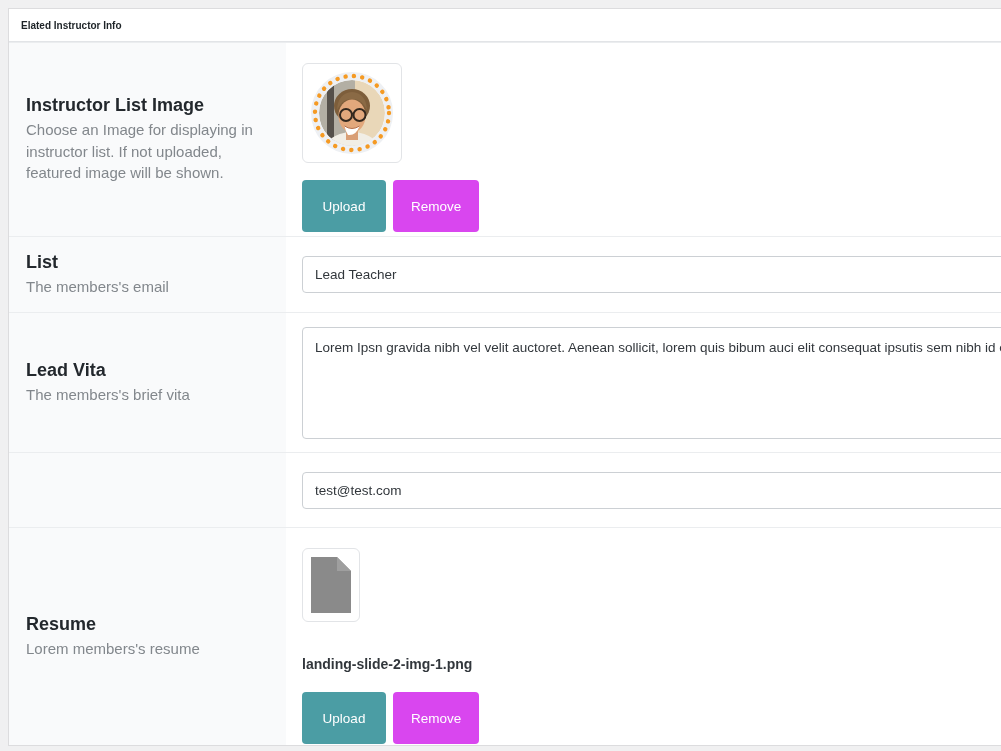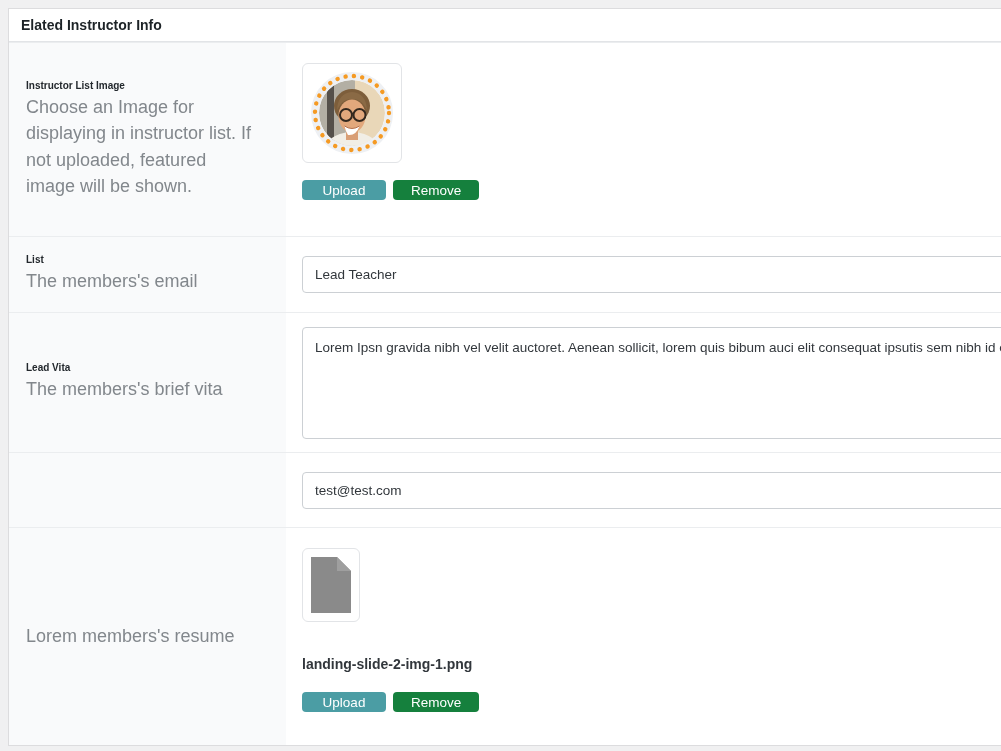--- a/index.html
+++ b/index.html
@@ -18,43 +18,43 @@
   }
   .postbox-header {
     height: 33px;
     padding: 0 12px;
     display: flex;
     align-items: center;
     border-bottom: 1px solid #e2e4e7;
     background: #fff;
   }
   .postbox-header h2 {
-    font-size: 14px;
+    font-size: 10px;
     font-weight: 700;
     color: #1d2327;
   }
   .field-row { display: flex; border-top: 1px solid #ebedef; }
   .field-row:first-of-type { border-top: none; }
   .cell-left {
     width: 277px;
     flex: 0 0 277px;
     background: #f9fafb;
     padding: 10px 28px 10px 17px;
     display: flex;
     flex-direction: column;
     justify-content: center;
   }
   .field-label {
-    font-size: 10px;
+    font-size: 18px;
     font-weight: 700;
     color: #23282d;
     margin-bottom: 3px;
   }
   .field-desc {
-    font-size: 18px;
+    font-size: 15px;
     color: #82878c;
     line-height: 1.45;
   }
   .cell-right { flex: 1; padding: 20px 40px 20px 16px; background: #fff; }
   .cell-right.v-center { display: flex; align-items: center; padding-top: 0; padding-bottom: 0; }
 
   .row-image   { height: 194px; }
   .row-title   { height: 76px;  }
   .row-vita    { height: 140px; }
   .row-email   { height: 75px;  }
@@ -101,31 +101,31 @@
     border-radius: 6px;
     background: #fff;
     display: flex;
     align-items: center;
     justify-content: center;
   }
   .btn-row { margin-top: 17px; display: flex; gap: 7px; }
   .btn {
     display: inline-block;
     min-width: 84px;
-    height: 20px;
+    height: 52px;
     border: none;
     border-radius: 4px;
     color: #fff;
     font-family: "Liberation Sans", "DejaVu Sans", sans-serif;
     font-size: 13.5px;
     cursor: pointer;
     padding: 0 18px;
   }
   .btn-upload { background: #4b9da4; }
-  .btn-remove { background: #15803d; }
+  .btn-remove { background: #d946ef; }
   .filename {
     margin-top: 34px;
     font-size: 14px;
     font-weight: 700;
     color: #32373c;
   }
   .resume-btn-row { margin-top: 20px; }
 </style>
 </head>
 <body>
@@ -199,20 +199,21 @@
   <div class="field-row row-email">
     <div class="cell-left">
     </div>
     <div class="cell-right v-center">
       <input type="text" class="text-input" value="test@test.com" style="">
     </div>
   </div>
 
   <div class="field-row row-resume">
     <div class="cell-left">
+      <div class="field-label">Resume</div>
       <div class="field-desc">Lorem members's resume</div>
     </div>
     <div class="cell-right">
       <div class="file-box">
         <svg width="40" height="56" viewBox="0 0 40 56">
           <path d="M0,0 H26 L40,14 V56 H0 Z" fill="#8a8a8a"></path>
           <path d="M26,0 L40,14 H26 Z" fill="#9f9f9f"></path>
         </svg>
       </div>
       <div class="filename">landing-slide-2-img-1.png</div>

